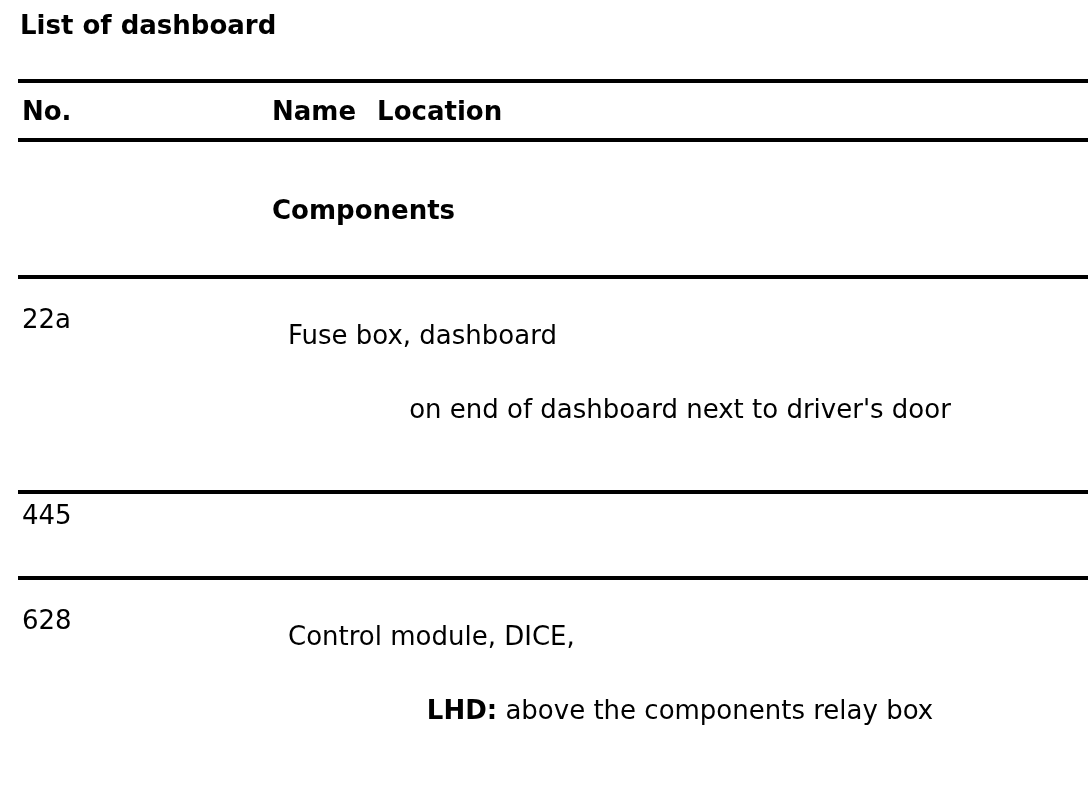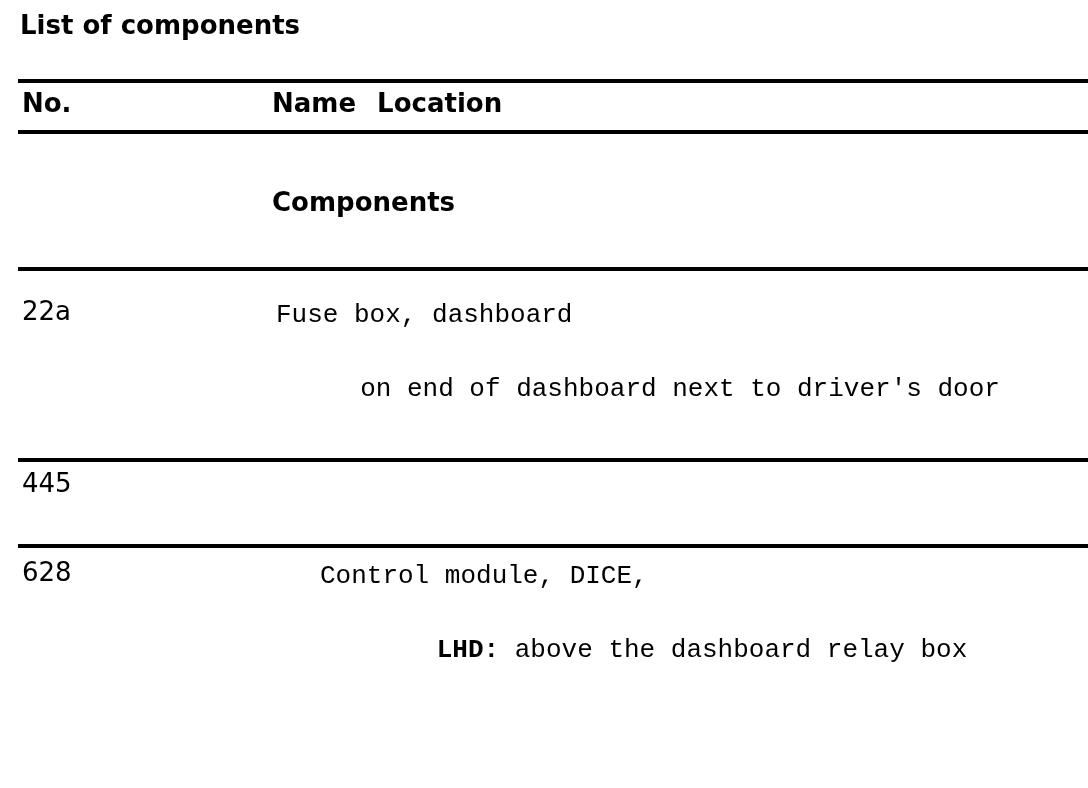--- a/index.html
+++ b/index.html
@@ -30,46 +30,46 @@
   .rule.r1 { margin-top: 38px; }
   .rule.r2 { margin-top: 11px; }
   .rule.r3 { margin-top: 49px; }
   .rule.r4 { margin-top: 49px; }
   .rule.r5 { margin-top: 45px; }
   .grid-row {
     display: grid;
     grid-template-columns: 250px 1fr;
     padding-left: 22px;
   }
-  .header-row { padding-top: 4px; }
+  .header-row { padding-top: 12px; }
   .header-row .cell { font-weight: bold; }
   .wide-space { word-spacing: 12px; }
   .section-row { padding-top: 52px; }
   .section-label {
     font-weight: bold;
     margin: 0;
   }
   .comp-row-1 { padding-top: 24px; }
   .comp-row-2 { padding-top: 5px; }
-  .comp-row-3 { padding-top: 8px; gap: 44px; }
+  .comp-row-3 { padding-top: 24px; }
   .cell { margin: 0; }
-  .cell p { margin: 4px; font-family: Liberation Mono, monospace; }
+  .cell p { margin: 16px; }
   .name-line { margin: 0; }
   .loc-line { margin: 41px 0 0 0; text-align: center; }
   .comp-row-1 .loc-line { margin-top: 42px; }
   .comp-row-2 .loc-line { margin-top: 39px; }
   .comp-row-3 .loc-line { margin-top: 42px; }
   .bold-prefix { font-weight: bold; }
 </style>
 </head>
 <body>
 
 <div class="page">
 
-  <h1 class="page-title">List of components</h1>
+  <h1 class="page-title">List of dashboard</h1>
 
   <div class="rule r1"></div>
 
   <div class="grid-row header-row">
     <p class="cell">No.</p>
     <p class="cell wide-space">Name Location</p>
   </div>
 
   <div class="rule r2"></div>
 
@@ -95,17 +95,17 @@
     <div class="cell">
     </div>
   </div>
 
   <div class="rule r5"></div>
 
   <div class="grid-row comp-row-3">
     <p class="cell">628</p>
     <div class="cell">
       <p class="name-line">Control module, DICE,</p>
-      <p class="loc-line"><span class="bold-prefix">LHD:</span> <span>above the dashboard relay box</span></p>
+      <p class="loc-line"><span class="bold-prefix">LHD:</span> <span>above the components relay box</span></p>
     </div>
   </div>
 
 </div>
 
 </body></html>

